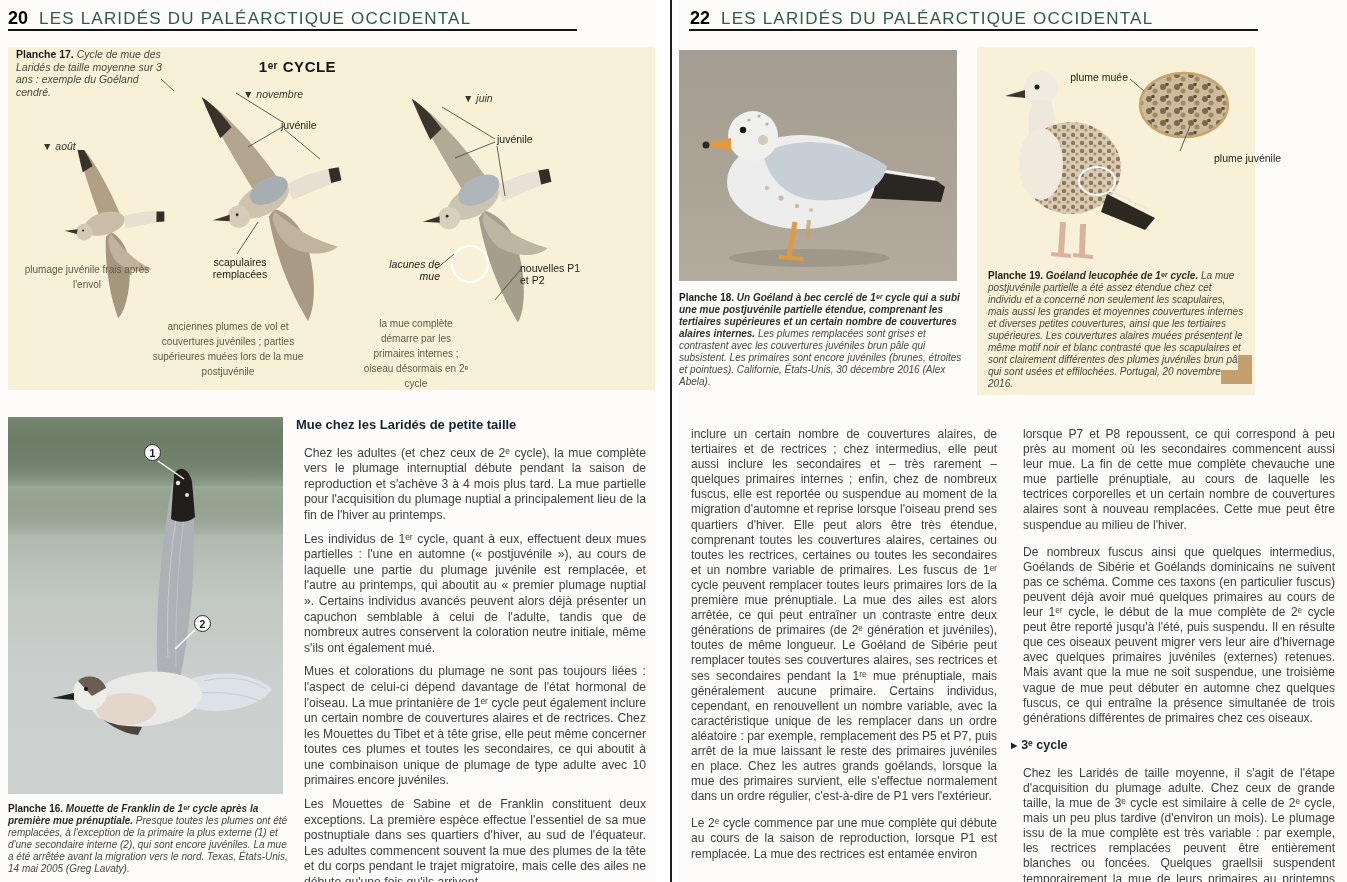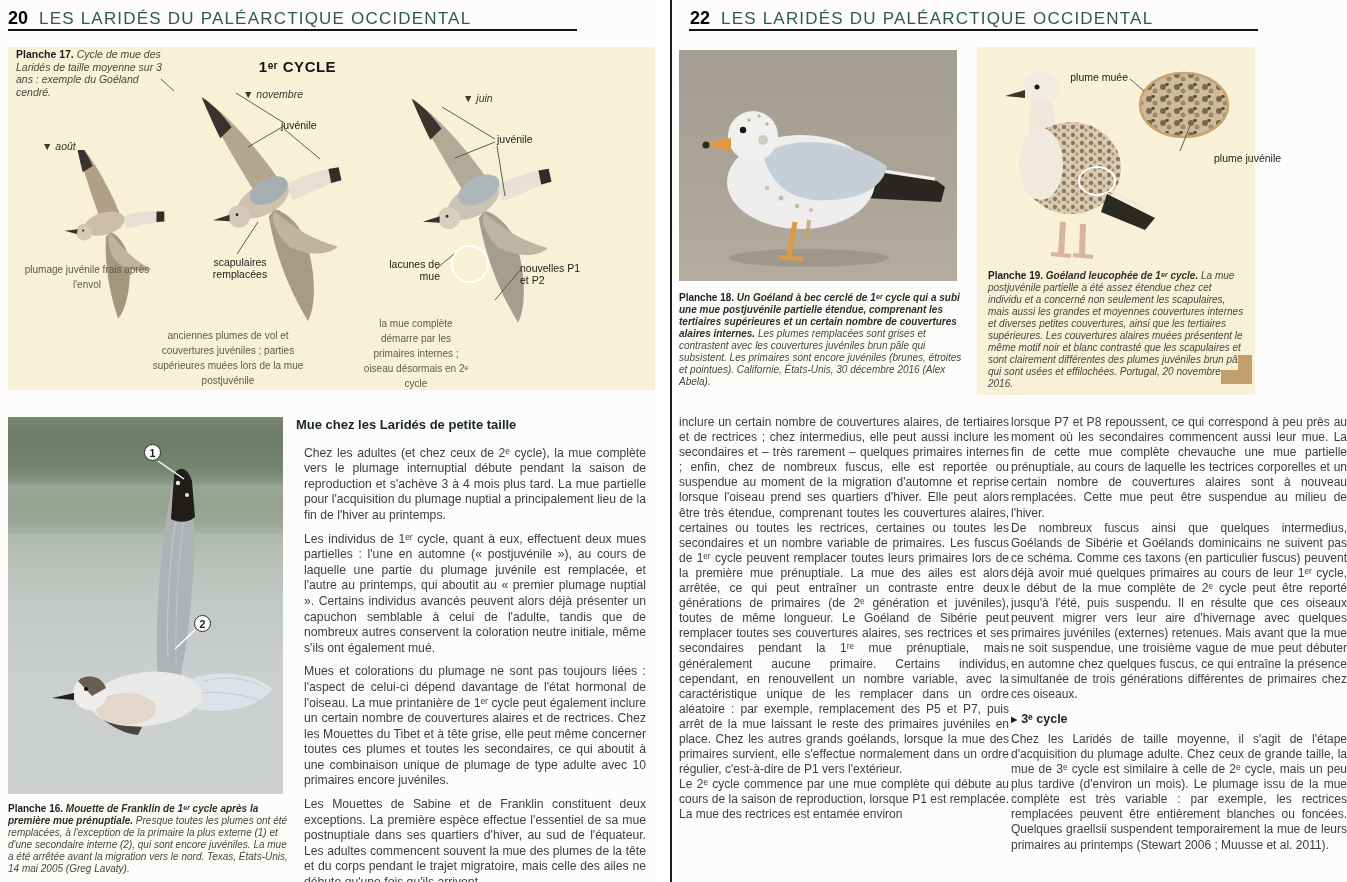--- a/index.html
+++ b/index.html
@@ -30,21 +30,21 @@
          color:#1c1c1c;font-weight:bold;font-size:10.5px;display:flex;align-items:center;justify-content:center;box-sizing:border-box;}
   
   .cap{font-size:10px;line-height:12px;color:#45493f;}
   .cap .b{font-weight:bold;color:#1d1d1b;}
   .cap .bi{font-weight:bold;font-style:italic;color:#2c2e28;}
   .cap .i{font-style:italic;}
   
   .article{font-size:12.2px;line-height:15.6px;text-align:justify;color:#3b3f41;overflow:hidden;}
   .article p{margin:8px;}
   .col{font-size:12px;line-height:15.1px;text-align:justify;color:#3b3f41;overflow:hidden;}
-  .col p{margin:0;}
+  .col p{margin:12px;}
   .art-head{font-weight:bold;font-size:13px;color:#15242d;margin:0 0 13px 0;text-align:left;}
   .sec-head{font-weight:bold;font-size:12.5px;color:#17262e;margin:10px 0 4px 0;text-align:left;}
   .sec-marker{font-size:8px;margin-right:4px;position:relative;top:-1px;}
   .corner{background:#c49f6e;}
   svg{display:block;}
   .overlay{pointer-events:none;}
 </style>
 </head>
 <body>
 
@@ -114,40 +114,40 @@
     <path d="M170,95 L181,93 L184,107 L173,110 Z" fill="#322d26"></path>
     <ellipse cx="100" cy="128" rx="30" ry="16" transform="rotate(-28 100 128)" fill="#cfc2ae"></ellipse>
     <ellipse cx="106" cy="118" rx="22" ry="13" transform="rotate(-28 106 118)" fill="#a7aeb2"></ellipse>
     <circle cx="74" cy="146" r="12" fill="#d6cbb8"></circle>
     <path d="M64,144 L46,150 L64,151 Z" fill="#3b332a"></path>
     <circle cx="72" cy="144" r="1.5" fill="#2b2b2b"></circle>
   </g>
 </svg>
 <div class="abs lbl" style="left:281px;top:119px;">juvénile</div>
 <div class="abs lbl" style="left:190px;top:256px;width:100px;text-align:center;">scapulaires remplacées</div>
-<div class="abs lbl-i" style="left:148px;top:328px;width:160px;text-align:center;">anciennes plumes de vol et couvertures juvéniles ; parties supérieures muées lors de la mue postjuvénile</div>
+<div class="abs lbl-i" style="left:148px;top:319px;width:160px;text-align:center;">anciennes plumes de vol et couvertures juvéniles ; parties supérieures muées lors de la mue postjuvénile</div>
 
 <svg class="abs" style="left:380px;top:60px;" width="205" height="305" viewBox="0 0 220 280">
   <g>
     <path d="M96,128 C76,96 52,56 34,18 C62,36 96,76 118,108 L122,122 Z" fill="#b2a996"></path>
     <path d="M34,18 C44,24 56,36 66,50 L54,62 C46,46 39,30 34,18 Z" fill="#3b352d"></path>
     <path d="M106,146 C112,182 126,222 148,258 C158,240 156,198 144,168 C136,150 122,140 112,138 Z" fill="#a79d8c"></path>
     <path d="M112,140 C132,158 156,172 180,178 C170,188 146,188 128,178 C118,170 112,158 110,148 Z" fill="#beb5a3"></path>
     <path d="M124,112 C142,102 160,96 176,94 L180,108 C164,114 146,122 132,128 Z" fill="#e8e2d6"></path>
     <path d="M170,95 L181,93 L184,107 L173,110 Z" fill="#322d26"></path>
     <ellipse cx="100" cy="128" rx="30" ry="16" transform="rotate(-28 100 128)" fill="#ccc4b2"></ellipse>
     <ellipse cx="106" cy="116" rx="24" ry="14" transform="rotate(-28 106 116)" fill="#aeb6ba"></ellipse>
     <circle cx="74" cy="146" r="12" fill="#d8cfbe"></circle>
     <path d="M64,144 L46,150 L64,151 Z" fill="#3b332a"></path>
     <circle cx="72" cy="144" r="1.5" fill="#2b2b2b"></circle>
   </g>
 </svg>
 <div class="abs ring" style="left:451px;top:245px;width:34px;height:34px;"></div>
 <div class="abs lbl" style="left:497px;top:133px;">juvénile</div>
-<div class="abs lbl" style="left:368px;top:258px;width:72px;text-align:right;">lacunes de mue</div>
+<div class="abs lbl" style="left:368px;top:258px;width:72px;text-align:right;font-style:italic;">lacunes de mue</div>
 <div class="abs lbl" style="left:520px;top:262px;width:70px;">nouvelles P1 et P2</div>
 <div class="abs lbl-i" style="left:360px;top:316px;width:112px;text-align:center;">la mue complète démarre par les primaires internes ; oiseau désormais en 2ᵉ cycle</div>
 
 <svg class="abs overlay" style="left:8px;top:47px;" width="647" height="343" viewBox="0 0 647 343">
   <g stroke="#4f4c44" stroke-width="0.9" fill="none">
     <path d="M276,76 L228,46"></path>
       <path d="M276,79 L240,100"></path>
       <path d="M276,82 L312,112"></path>
     <path d="M229,207 L250,175"></path>
     <path d="M487,92 L434,60"></path>

